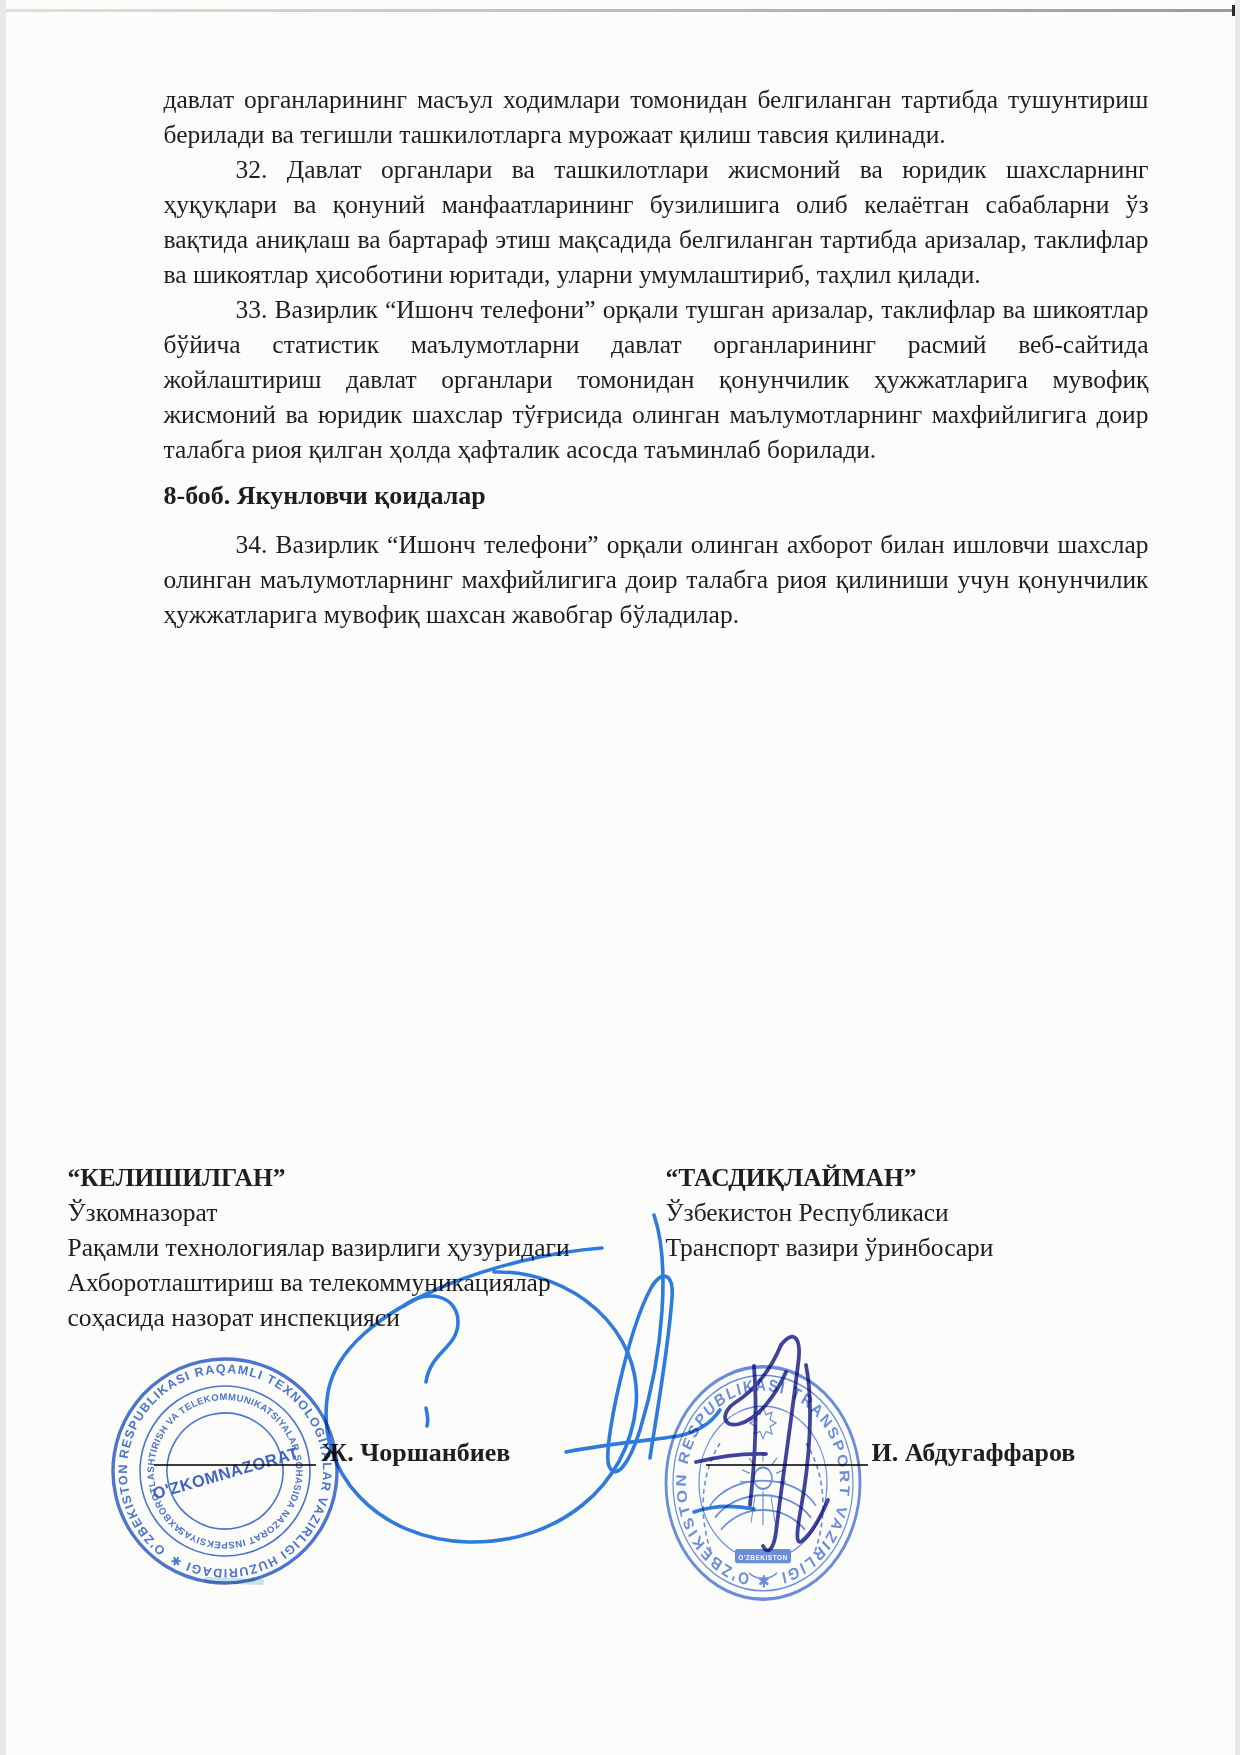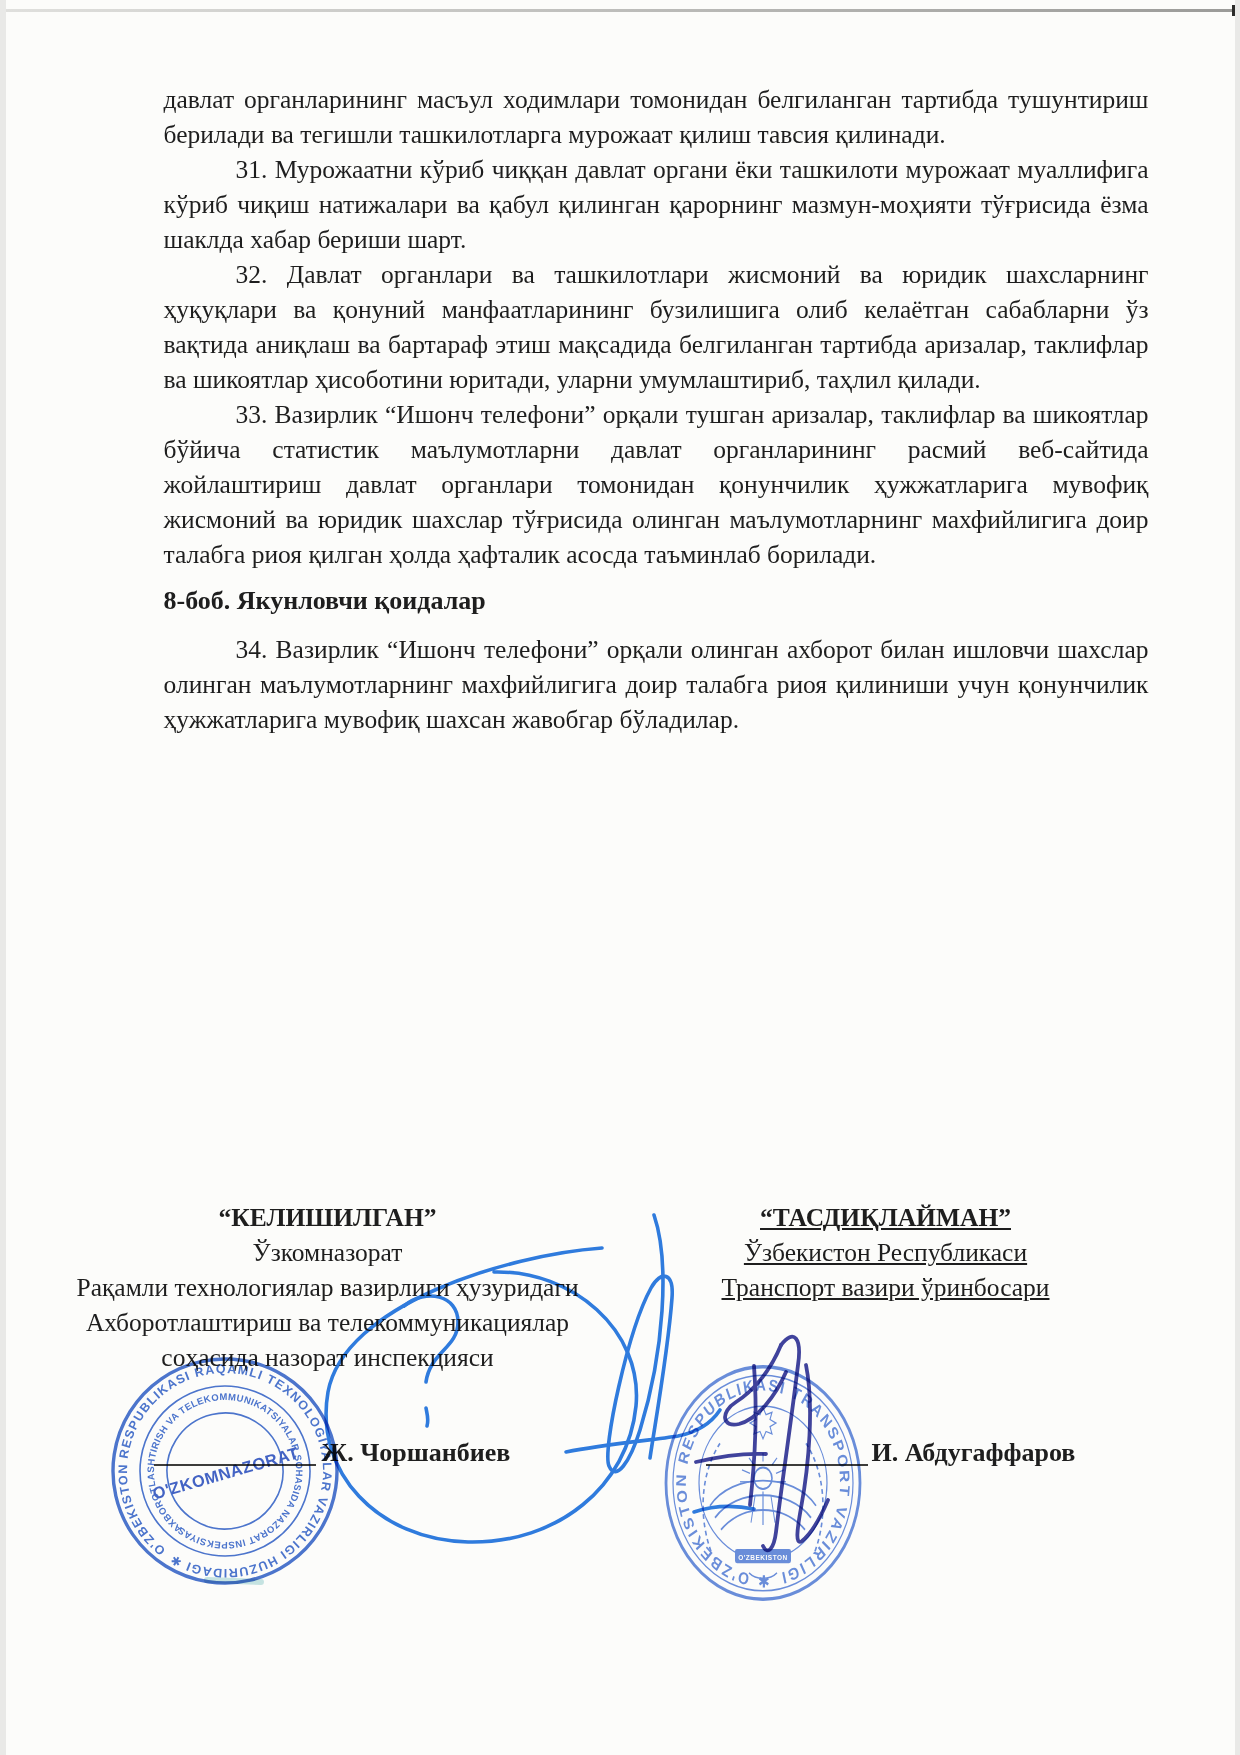--- a/index.html
+++ b/index.html
@@ -17,23 +17,23 @@
   .scan-smudge{position:absolute;left:198px;top:1578px;width:60px;height:6px;border-radius:3px;
     background:rgba(70,170,170,.30);transform:rotate(2deg);}
   
   .content{position:absolute;left:158px;top:82px;width:985px;
     font-size:25.5px;line-height:35px;text-align:justify;}
   .para{margin:0;text-indent:72px;}
   .para.noindent{text-indent:0;}
   .chapter{margin:11px 0 14px;font-size:26px;font-weight:bold;text-align:left;text-indent:0;}
   .u{text-decoration:underline;text-underline-offset:3px;text-decoration-thickness:1px;}
   
-  .sig-col{position:absolute;top:1200px;text-align:center;font-size:25.5px;line-height:35px;}
+  .sig-col{position:absolute;top:1160px;font-size:25.5px;line-height:35px;}
   .sig-col.left{left:62px;width:520px;}
-  .sig-col.right{left:660px;width:440px;text-decoration:underline;}
+  .sig-col.right{left:660px;width:440px;}
   .sig-title{font-weight:bold;}
   .sigline{position:absolute;top:1464px;height:2px;background:#3c3c3a;}
   .sigline.left{left:148px;width:162px;}
   .sigline.right{left:700px;width:162px;}
   .sig-name{position:absolute;top:1436px;font-weight:bold;font-size:26px;line-height:34px;}
   .sig-name.left{left:316px;}
   .sig-name.right{left:866px;}
   
   .stamp{position:absolute;mix-blend-mode:multiply;opacity:.93;}
   .stamp.left{left:101px;top:1353px;width:236px;height:236px;transform:rotate(-13deg);}
@@ -45,21 +45,20 @@
 <body>
 
 <div class="page">
 
   <div class="scan-topline"></div>
   <div class="scan-corner"></div>
   <div class="scan-smudge"></div>
 
   <div class="content">
       <p class="para noindent"><span>давлат органларининг масъул ходимлари томонидан белгиланган тартибда тушунтириш берилади ва тегишли ташкилотларга мурожаат қилиш тавсия қилинади.</span></p>
-      <p class="para"><span>31. Мурожаатни кўриб чиққан давлат органи ёки ташкилоти мурожаат муаллифига кўриб чиқиш натижалари ва қабул қилинган қарорнинг мазмун-моҳияти тўғрисида ёзма шаклда хабар бериши шарт.</span></p>
       <p class="para"><span>32. Давлат органлари ва ташкилотлари жисмоний ва юридик шахсларнинг ҳуқуқлари ва қонуний манфаатларининг бузилишига олиб келаётган сабабларни ўз вақтида аниқлаш ва бартараф этиш мақсадида белгиланган тартибда аризалар, таклифлар ва шикоятлар ҳисоботини юритади, уларни умумлаштириб, таҳлил қилади.</span></p>
       <p class="para"><span>33. Вазирлик “Ишонч телефони” орқали тушган аризалар, таклифлар ва шикоятлар бўйича статистик маълумотларни давлат органларининг расмий веб-сайтида жойлаштириш давлат органлари томонидан қонунчилик ҳужжатларига мувофиқ жисмоний ва юридик шахслар тўғрисида олинган маълумотларнинг махфийлигига доир талабга риоя қилган ҳолда ҳафталик асосда таъминлаб борилади.</span></p>
       <h2 class="chapter">8-боб. Якунловчи қоидалар</h2>
       <p class="para"><span>34. Вазирлик “Ишонч телефони” орқали олинган ахборот билан ишловчи шахслар олинган маълумотларнинг махфийлигига доир талабга риоя қилиниши учун қонунчилик ҳужжатларига мувофиқ шахсан жавобгар бўладилар.</span></p>
     </div>
 
   <div class="sig-col left">
     <div class="sig-title">“КЕЛИШИЛГАН”</div>
     <div>
         <div>Ўзкомназорат</div>

